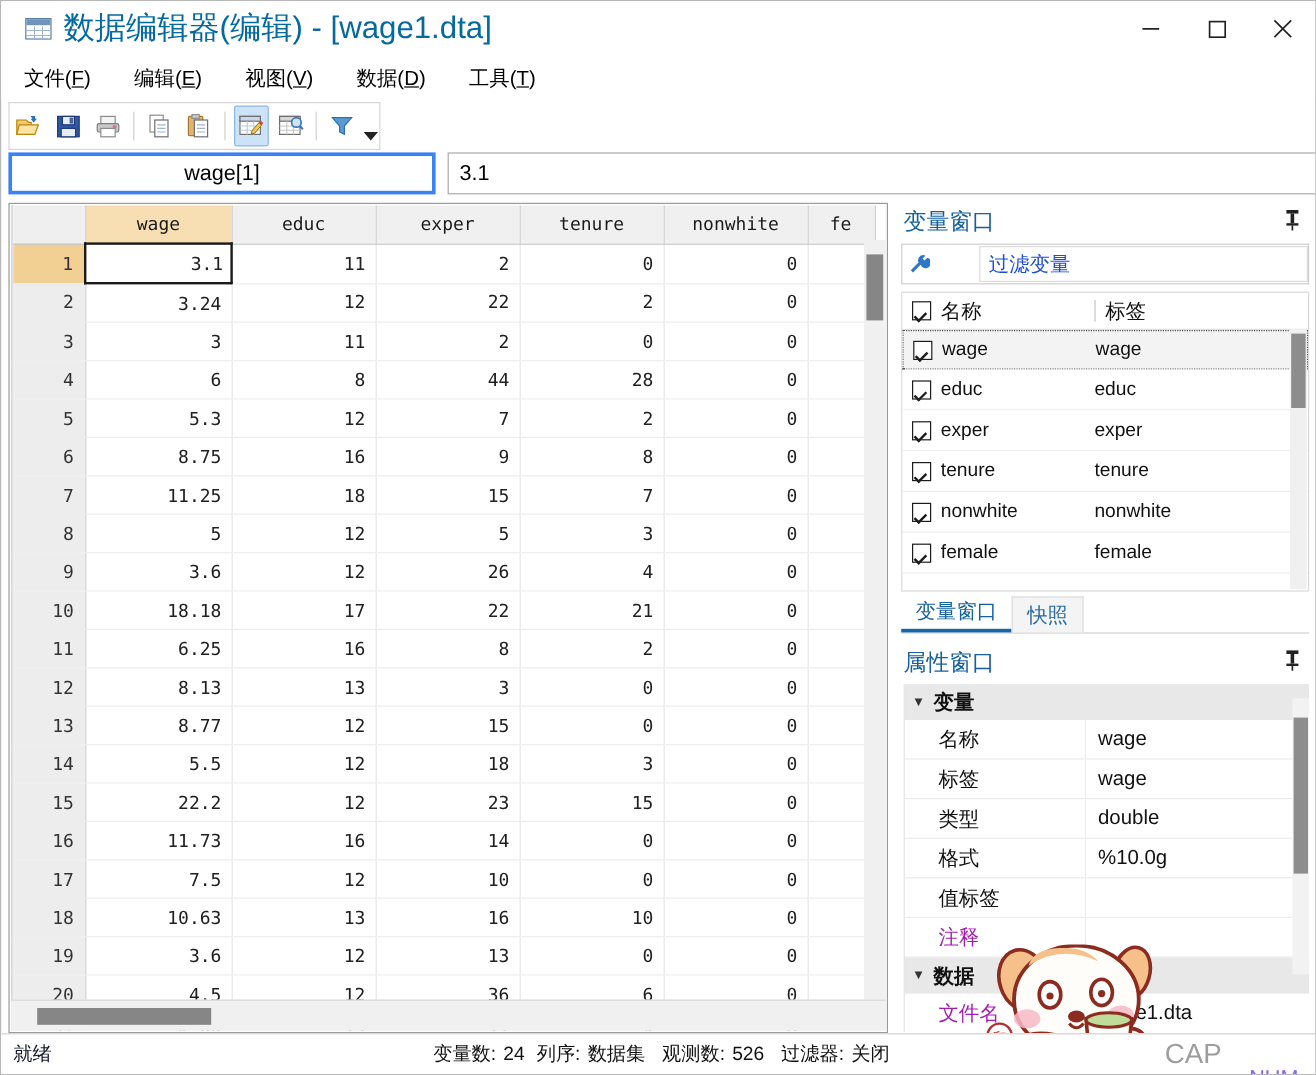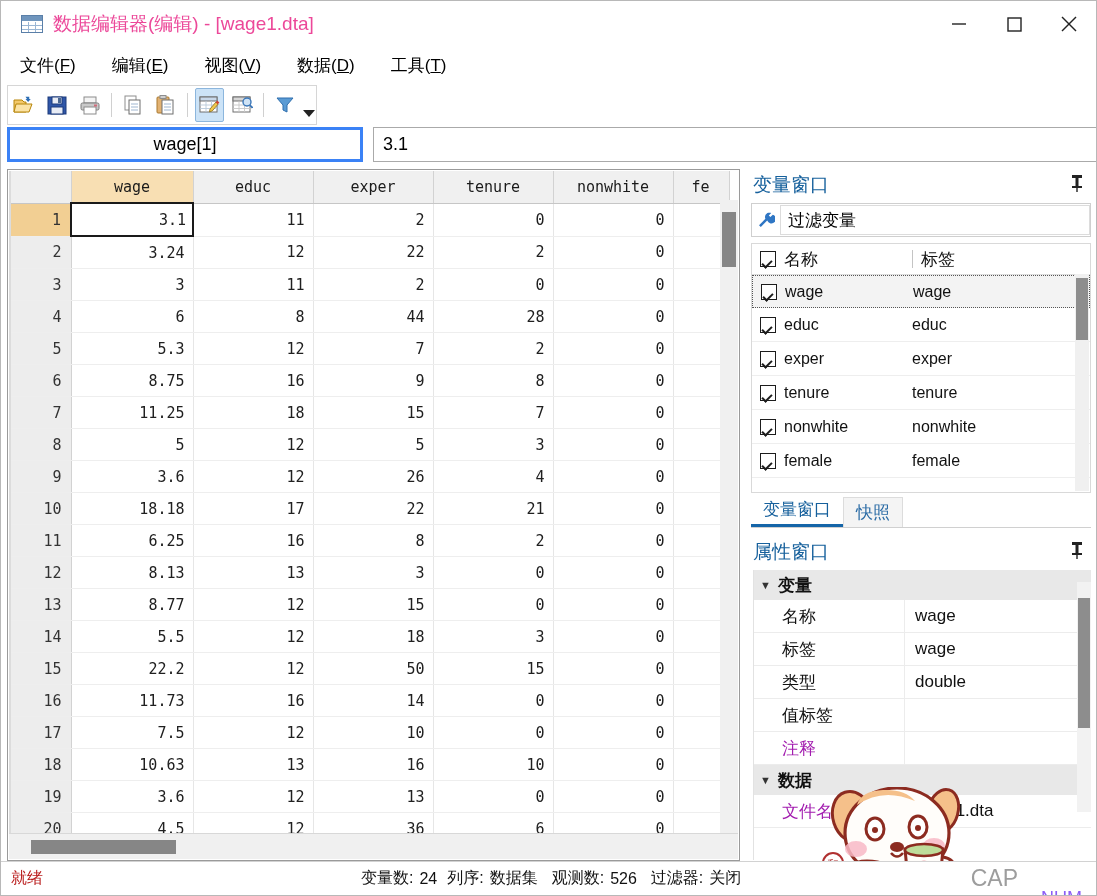--- a/index.html
+++ b/index.html
@@ -17,21 +17,21 @@
             display:flex;align-items:center;}
   .title-icon{width:22px;height:18px;margin-left:20px;margin-right:10px;position:relative;
               border:1px solid #5a7fa8;background:#fff;box-sizing:border-box;}
   .title-icon:before{content:"";position:absolute;left:0;top:0;right:0;height:5px;background:#6f95bd;}
   .title-icon:after{content:"";position:absolute;left:0;top:6px;right:0;bottom:0;
     background:
       linear-gradient(to right,transparent 6px,#9ab6d4 6px,#9ab6d4 7px,transparent 7px),
       linear-gradient(to right,transparent 13px,#9ab6d4 13px,#9ab6d4 14px,transparent 14px),
       linear-gradient(to bottom,transparent 3px,#9ab6d4 3px,#9ab6d4 4px,transparent 4px),
       linear-gradient(to bottom,transparent 7px,#9ab6d4 7px,#9ab6d4 8px,transparent 8px);}
-  .title-text{font-size:19px;color:#ec4899;letter-spacing:0px;}
+  .title-text{font-size:26px;color:#0369a1;letter-spacing:0px;}
   .win-controls{position:absolute;right:0;top:0;height:45px;display:flex;}
   .win-btn{width:55px;height:45px;display:flex;align-items:center;justify-content:center;}
   .win-btn svg{display:block;}
 
   
   .menubar{position:absolute;left:0;top:45px;width:1095px;height:38px;background:#fff;
            display:flex;align-items:center;padding-left:16px;box-sizing:border-box;}
   .menu-item{font-size:17px;color:#000;margin-right:30px;white-space:nowrap;padding:2px 3px;cursor:default;}
   .menu-item u{text-decoration:underline;}
 
@@ -82,21 +82,21 @@
 
   
   .varpanel{position:absolute;left:748px;top:168px;width:344px;height:360px;background:#fff;}
   .panel-hdr{display:flex;align-items:center;justify-content:space-between;height:32px;padding:0 8px 0 4px;}
   .panel-title{font-size:19px;color:#16609c;}
   .pin{font-size:18px;color:#222;transform:rotate(0deg);}
   .filterrow{position:absolute;left:2px;top:34px;width:340px;height:34px;
              border:1px solid #cfcfcf;background:#fff;box-sizing:border-box;display:flex;align-items:center;}
   .wrench{width:28px;display:flex;align-items:center;justify-content:center;}
   .filterinput{flex:1;height:30px;border:1px solid #dcdcdc;box-sizing:border-box;
-               display:flex;align-items:center;padding-left:7px;color:#000000;font-size:17px;background:#fff;}
+               display:flex;align-items:center;padding-left:7px;color:#1d4ed8;font-size:17px;background:#fff;margin-left:36px;}
   .vartbl{position:absolute;left:2px;top:74px;width:340px;height:250px;overflow:hidden;
           border:1px solid #d9d9d9;box-sizing:border-box;background:#fff;}
   .vt-head{display:flex;height:30px;align-items:center;border-bottom:1px solid #dcdcdc;background:#fff;}
   .vt-row{display:flex;height:33px;align-items:center;border-bottom:1px solid #eeeeee;background:#fff;}
   .vt-row.sel{border:1px dotted #555;background:#f3f3f3;height:31px;}
   .vt-cb{width:32px;display:flex;align-items:center;justify-content:center;}
   .cbx{width:16px;height:16px;border:1.5px solid #1c1c1c;background:#fff;position:relative;box-sizing:border-box;}
   .cbx.on:after{content:"";position:absolute;left:3px;top:6px;width:4px;height:8px;
                 border:solid #1c1c1c;border-width:0 2px 2px 0;transform:rotate(45deg);}
   .vt-name{width:128px;font-size:16px;color:#111;}
@@ -122,21 +122,21 @@
   .pk{width:150px;padding-left:28px;font-size:17px;color:#111;box-sizing:border-box;}
   .pk.dim{color:#a21caf;}
   .pv{flex:1;font-size:17px;color:#111;border-left:1px solid #ececec;padding-left:10px;height:32px;
       display:flex;align-items:center;box-sizing:border-box;}
   .p-scroll{position:absolute;right:2px;top:46px;width:14px;height:230px;background:#f2f2f2;}
   .p-thumb{position:absolute;left:1px;top:16px;width:12px;height:130px;background:#8d8d8d;}
 
   
   .statusbar{position:absolute;left:0;bottom:0;width:1095px;height:34px;background:#fff;
              border-top:1px solid #d2d2d2;box-sizing:border-box;display:flex;align-items:center;}
-  .st-ready{margin-left:10px;font-size:16px;color:#b91c1c;}
+  .st-ready{margin-left:10px;font-size:16px;color:#0f172a;}
   .st-mid{position:absolute;left:360px;display:flex;align-items:center;font-size:16px;color:#111;gap:6px;}
   .st-cap{position:absolute;right:78px;font-size:23px;color:#9d9d9d;}
   .st-num{position:absolute;right:14px;font-size:18px;color:#8b5cf6;margin-top:40px;}
 
   
   .sticker{position:absolute;left:820px;top:786px;width:215px;height:110px;pointer-events:none;}
 </style>
 </head>
 <body>
 
@@ -415,21 +415,21 @@
               <td class="">12</td>
               <td class="">18</td>
               <td class="">3</td>
               <td class="">0</td>
               <td class=""></td>
             </tr>
             <tr>
               <td class="gut">15</td>
               <td class="">22.2</td>
               <td class="">12</td>
-              <td class="">50</td>
+              <td class="">23</td>
               <td class="">15</td>
               <td class="">0</td>
               <td class=""></td>
             </tr>
             <tr>
               <td class="gut">16</td>
               <td class="">11.73</td>
               <td class="">16</td>
               <td class="">14</td>
               <td class="">0</td>
@@ -597,20 +597,24 @@
             <div class="pk">名称</div>
             <div class="pv">wage</div>
           </div>
           <div class="prow">
             <div class="pk">标签</div>
             <div class="pv">wage</div>
           </div>
           <div class="prow">
             <div class="pk">类型</div>
             <div class="pv">double</div>
+          </div>
+          <div class="prow">
+            <div class="pk">格式</div>
+            <div class="pv">%10.0g</div>
           </div>
           <div class="prow">
             <div class="pk">值标签</div>
             <div class="pv"></div>
           </div>
           <div class="prow">
             <div class="pk dim">注释</div>
             <div class="pv"></div>
           </div>
           <div class="pgroup">

